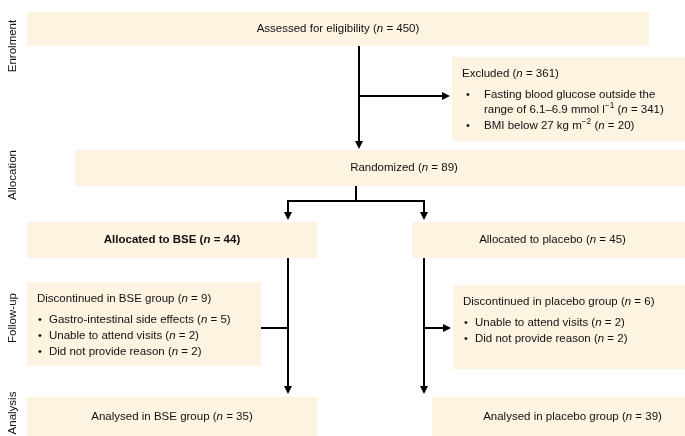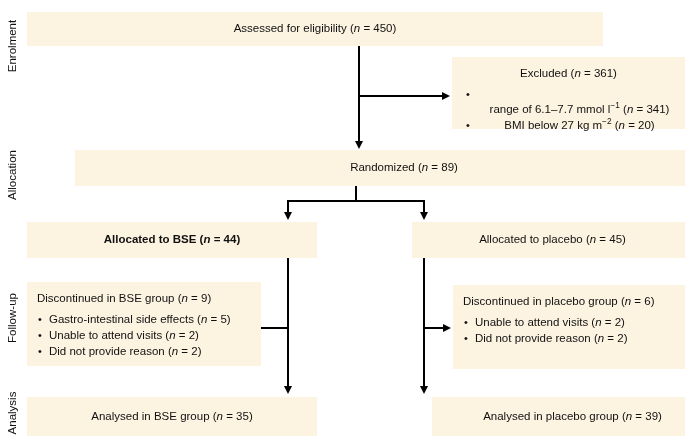--- a/index.html
+++ b/index.html
@@ -139,34 +139,34 @@
   <div class="stage-label" style="top:130px; height:90px;">
     <span>Allocation</span>
   </div>
   <div class="stage-label" style="top:270px; height:96px;">
     <span>Follow-up</span>
   </div>
   <div class="stage-label" style="top:382px; height:62px;">
     <span>Analysis</span>
   </div>
 
-  <div class="box centered" style="left:27px; top:12px; width:576px; height:34px;">
+  <div class="box centered" style="left:27px; top:12px; width:622px; height:34px;">
     <div class="box-text"><span>Assessed for eligibility (</span><em class="n">n</em><span> = 450)</span></div>
   </div>
 
   <div class="vline" style="left:358px; top:46px; height:98px;"></div>
   <div class="arrow-down" style="left:354.5px; top:141px;"></div>
 
   <div class="hline" style="left:358px; top:95px; width:86px;"></div>
   <div class="arrow-right" style="left:442px; top:91.5px;"></div>
 
-  <div class="box listbox" style="left:452px; top:57px; width:233px; height:72px;text-align:center;">
+  <div class="box listbox" style="left:452px; top:57px; width:233px; height:84px;">
     <div class="list-title"><span>Excluded (</span><em class="n">n</em><span> = 361)</span></div>
     <ul class="reasons wide">
-      <li><br><span>range of 6.1–7.7 mmol l</span><sup>−1</sup><span> (</span><em class="n">n</em><span> = 341)</span></li>
+      <li><span>Fasting blood glucose outside the</span><br><span>range of 6.1–6.9 mmol l</span><sup>−1</sup><span> (</span><em class="n">n</em><span> = 341)</span></li>
       <li><span>BMI below 27 kg m</span><sup>−2</sup><span> (</span><em class="n">n</em><span> = 20)</span></li>
     </ul>
   </div>
 
   <div class="box centered" style="left:27px; top:150px; width:658px; height:36px;margin-left:48px;">
     <div class="box-text"><span>Randomized (</span><em class="n">n</em><span> = 89)</span></div>
   </div>
 
   <div class="vline" style="left:355px; top:186px; height:16px;"></div>
   <div class="hline" style="left:287px; top:200px; width:138px;"></div>

